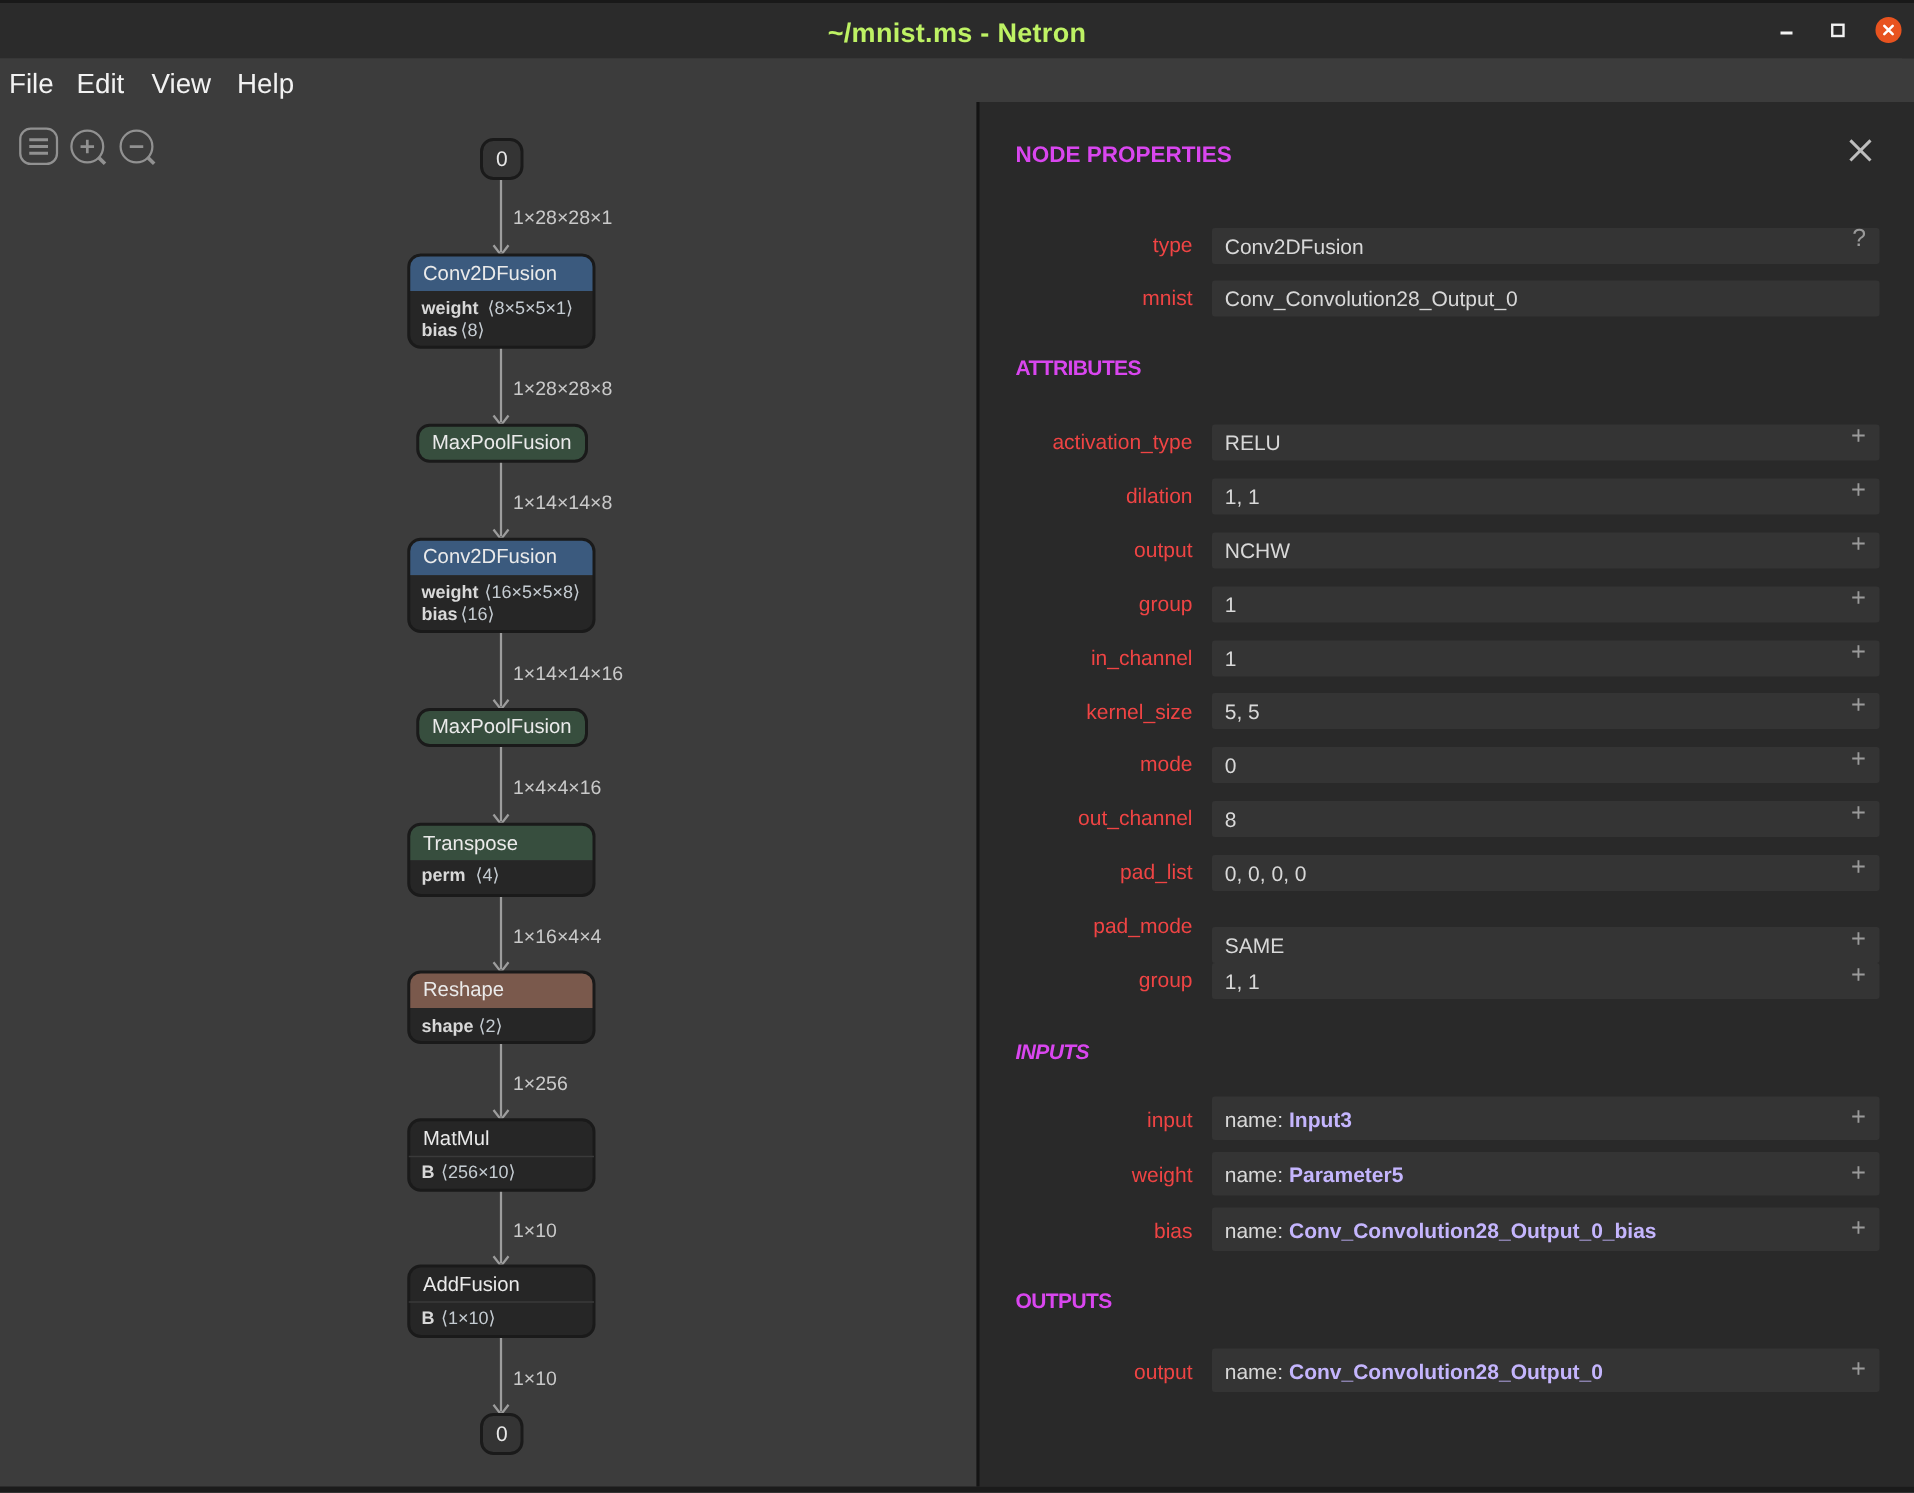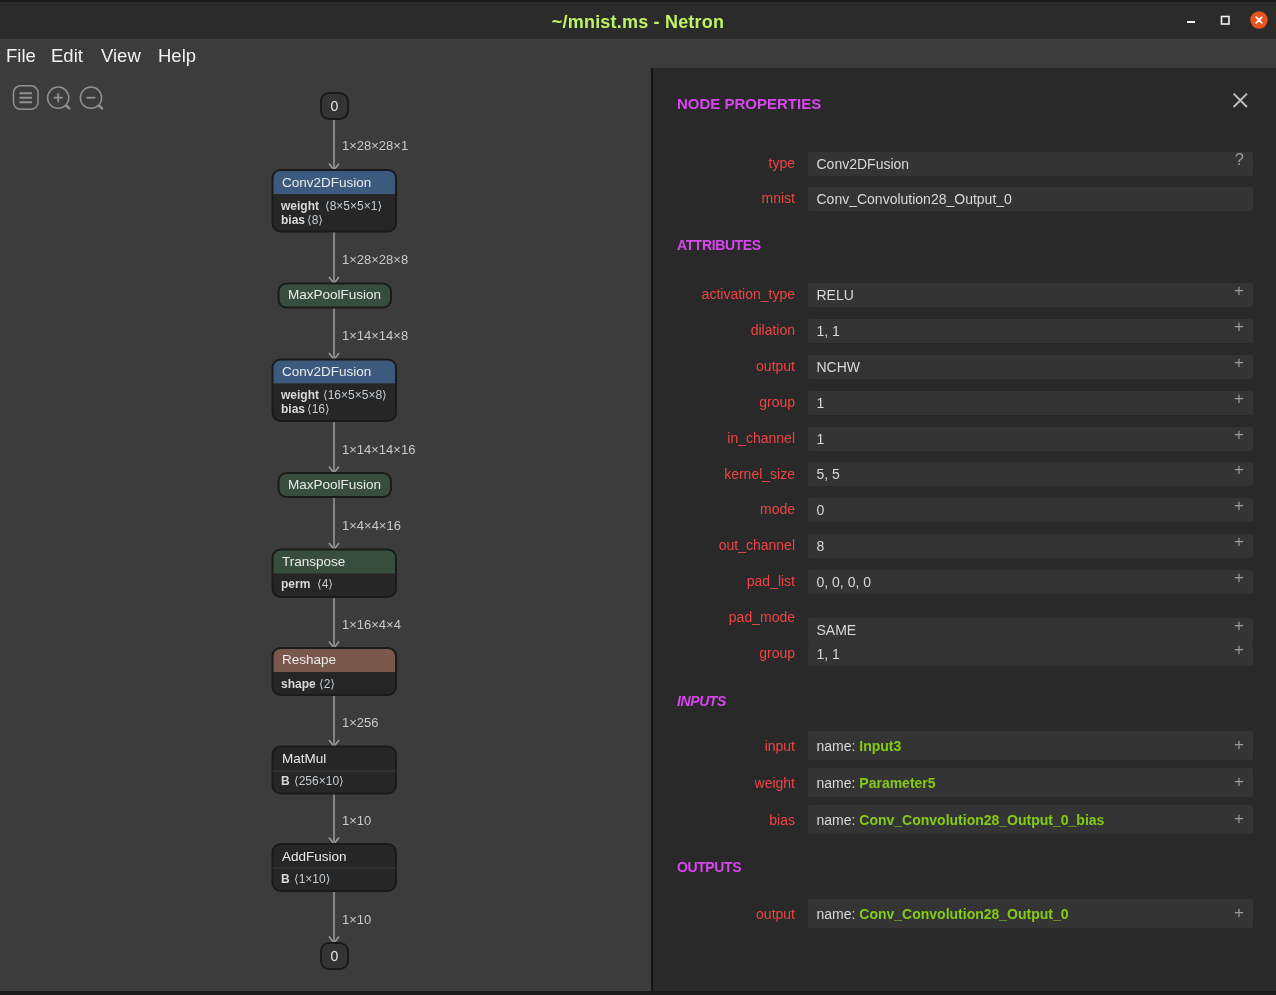--- a/index.html
+++ b/index.html
@@ -18,21 +18,21 @@
   .bottomstrip{position:absolute;top:991px;left:0;width:1276px;height:4px;background:#1b1b1b;}
   .sb-h{position:absolute;left:24px;font-weight:bold;font-size:14px;letter-spacing:-0.4px;color:#d946ef;text-align:center;}
   .sb-np{font-size:15px;letter-spacing:0;}
   .sb-label{position:absolute;left:6px;width:136px;text-align:right;font-size:14px;color:#ef4444;}
   .sb-box{position:absolute;left:155px;width:445px;background:#343434;border-radius:2px;
           font-size:14px;color:#d8d8d8;}
   .sb-box .v{position:absolute;left:8.5px;top:0;bottom:0;display:flex;align-items:center;}
   .sb-box .plus{position:absolute;right:9px;top:1px;line-height:13px;
                 color:#9a9a9a;font-size:17px;}
   .tall .plus{top:6.5px;line-height:14px;}
-  .sb-box b{color:#84cc16;}
+  .sb-box b{color:#c4b5fd;}
 </style>
 </head>
 <body>
   <div class="titlebar"></div>
   <div class="titletop"></div>
   <div class="title">~/mnist.ms - Netron</div>
   <svg class="winbtn" style="left:1180px;width:96px;" width="96" height="39" viewBox="0 0 96 39">
     <line x1="7" y1="22" x2="15" y2="22" stroke="#f2f2f2" stroke-width="2"></line>
     <rect x="41.5" y="16.5" width="7.5" height="7.5" fill="none" stroke="#f2f2f2" stroke-width="1.6"></rect>
     <circle cx="79" cy="20" r="8.7" fill="#e8531f"></circle>

